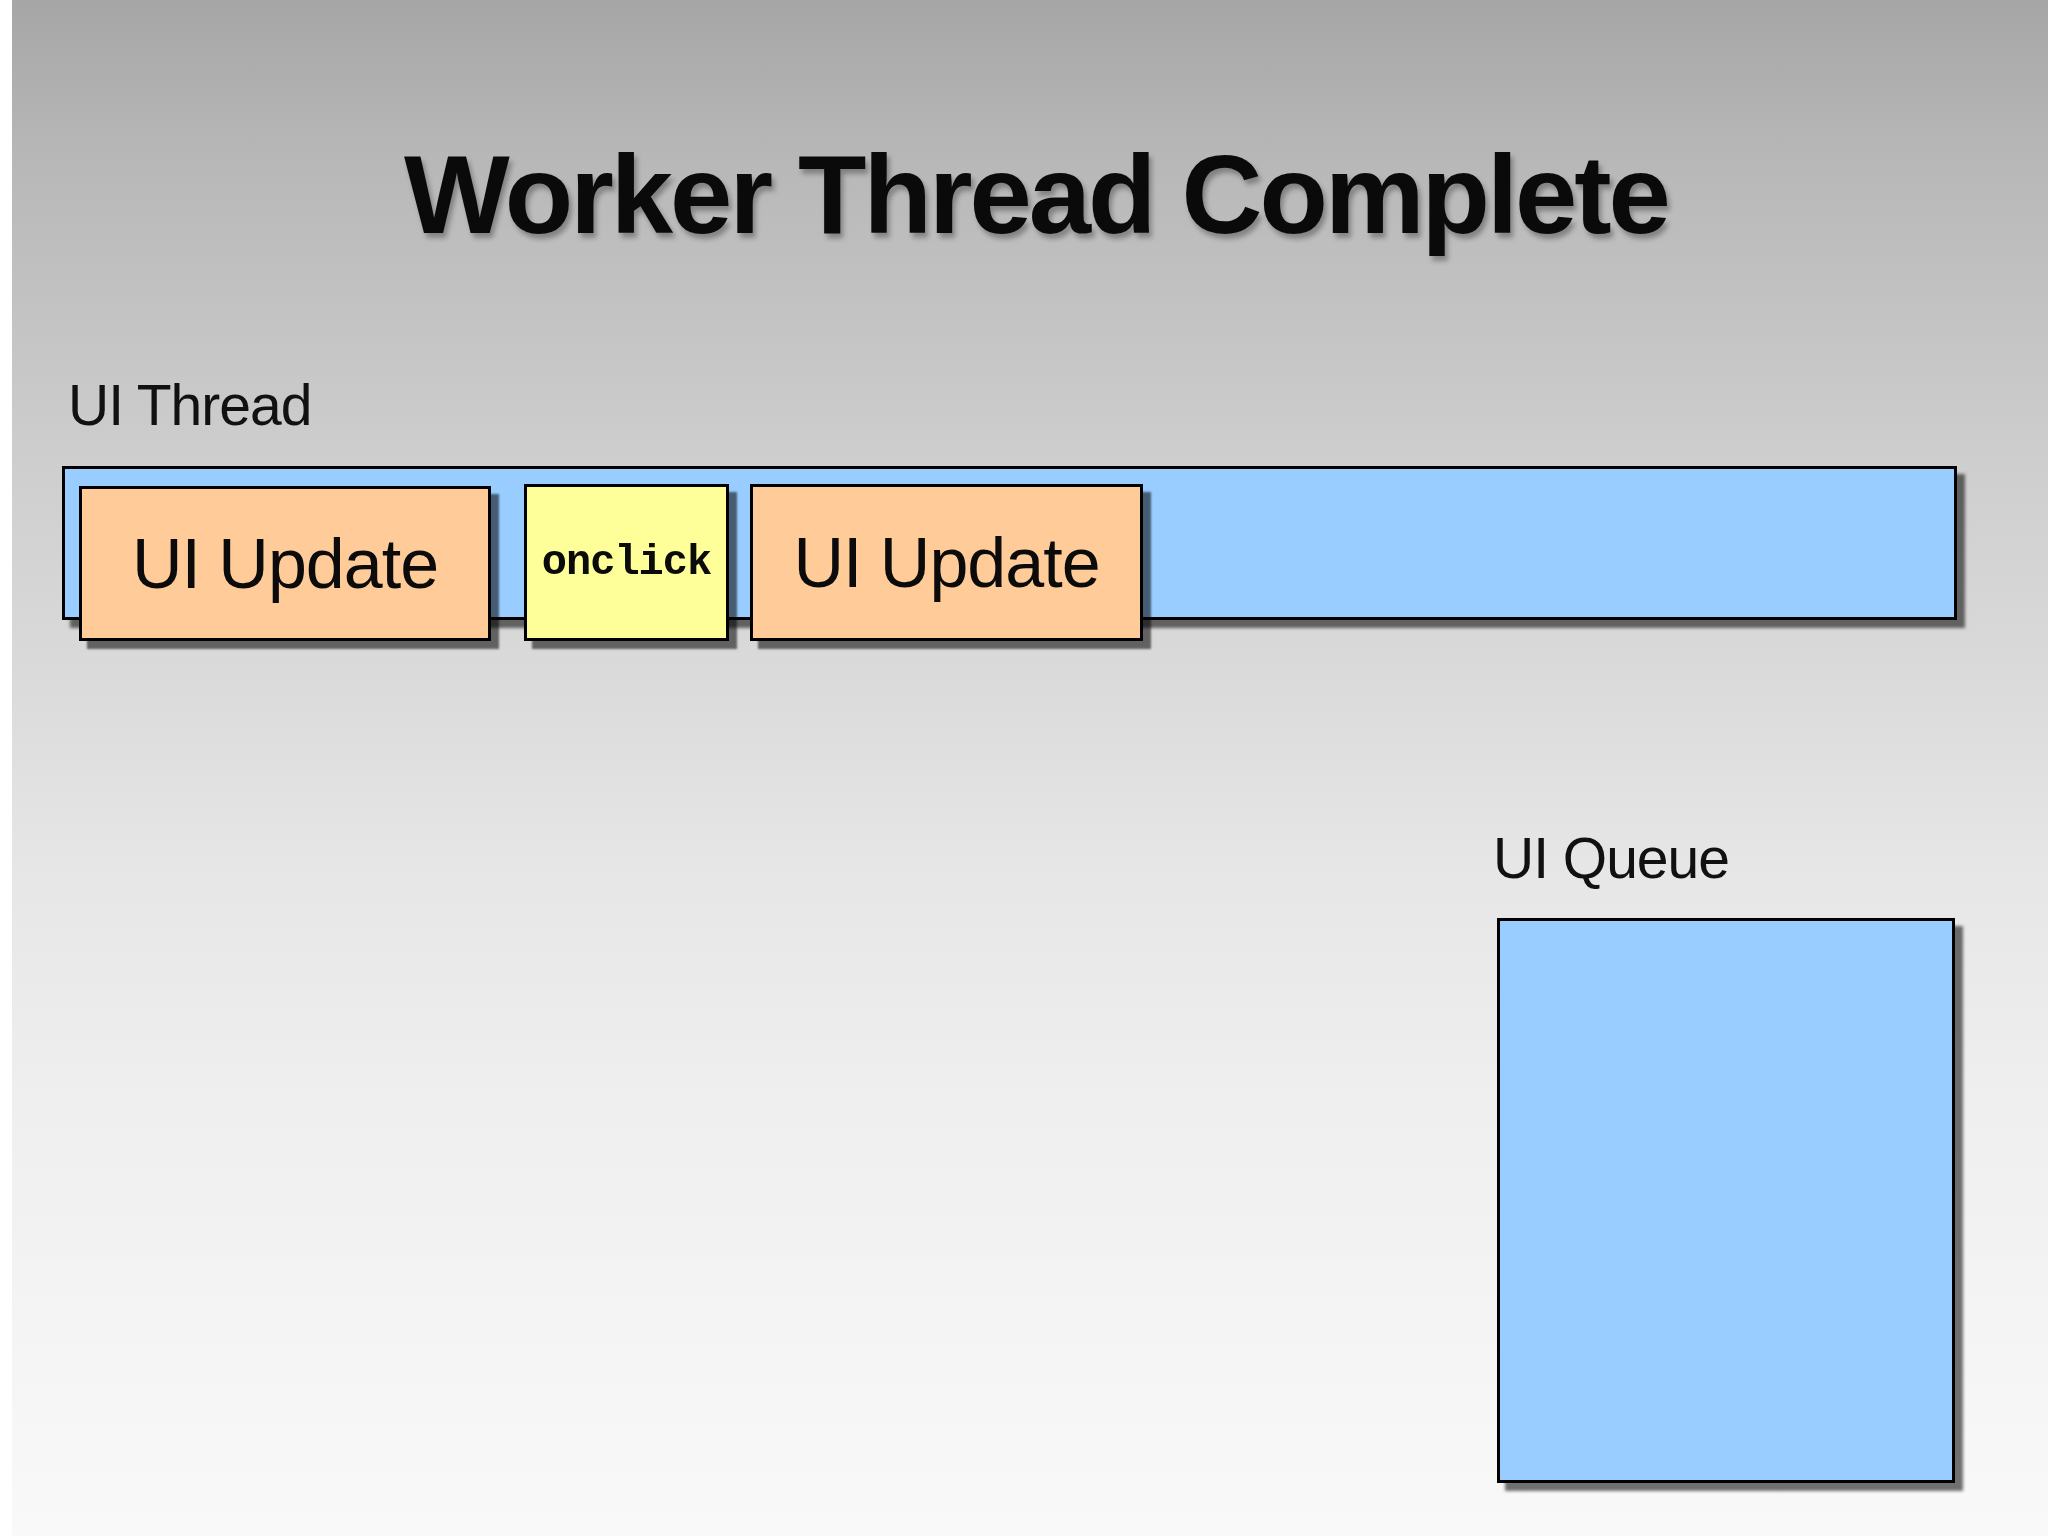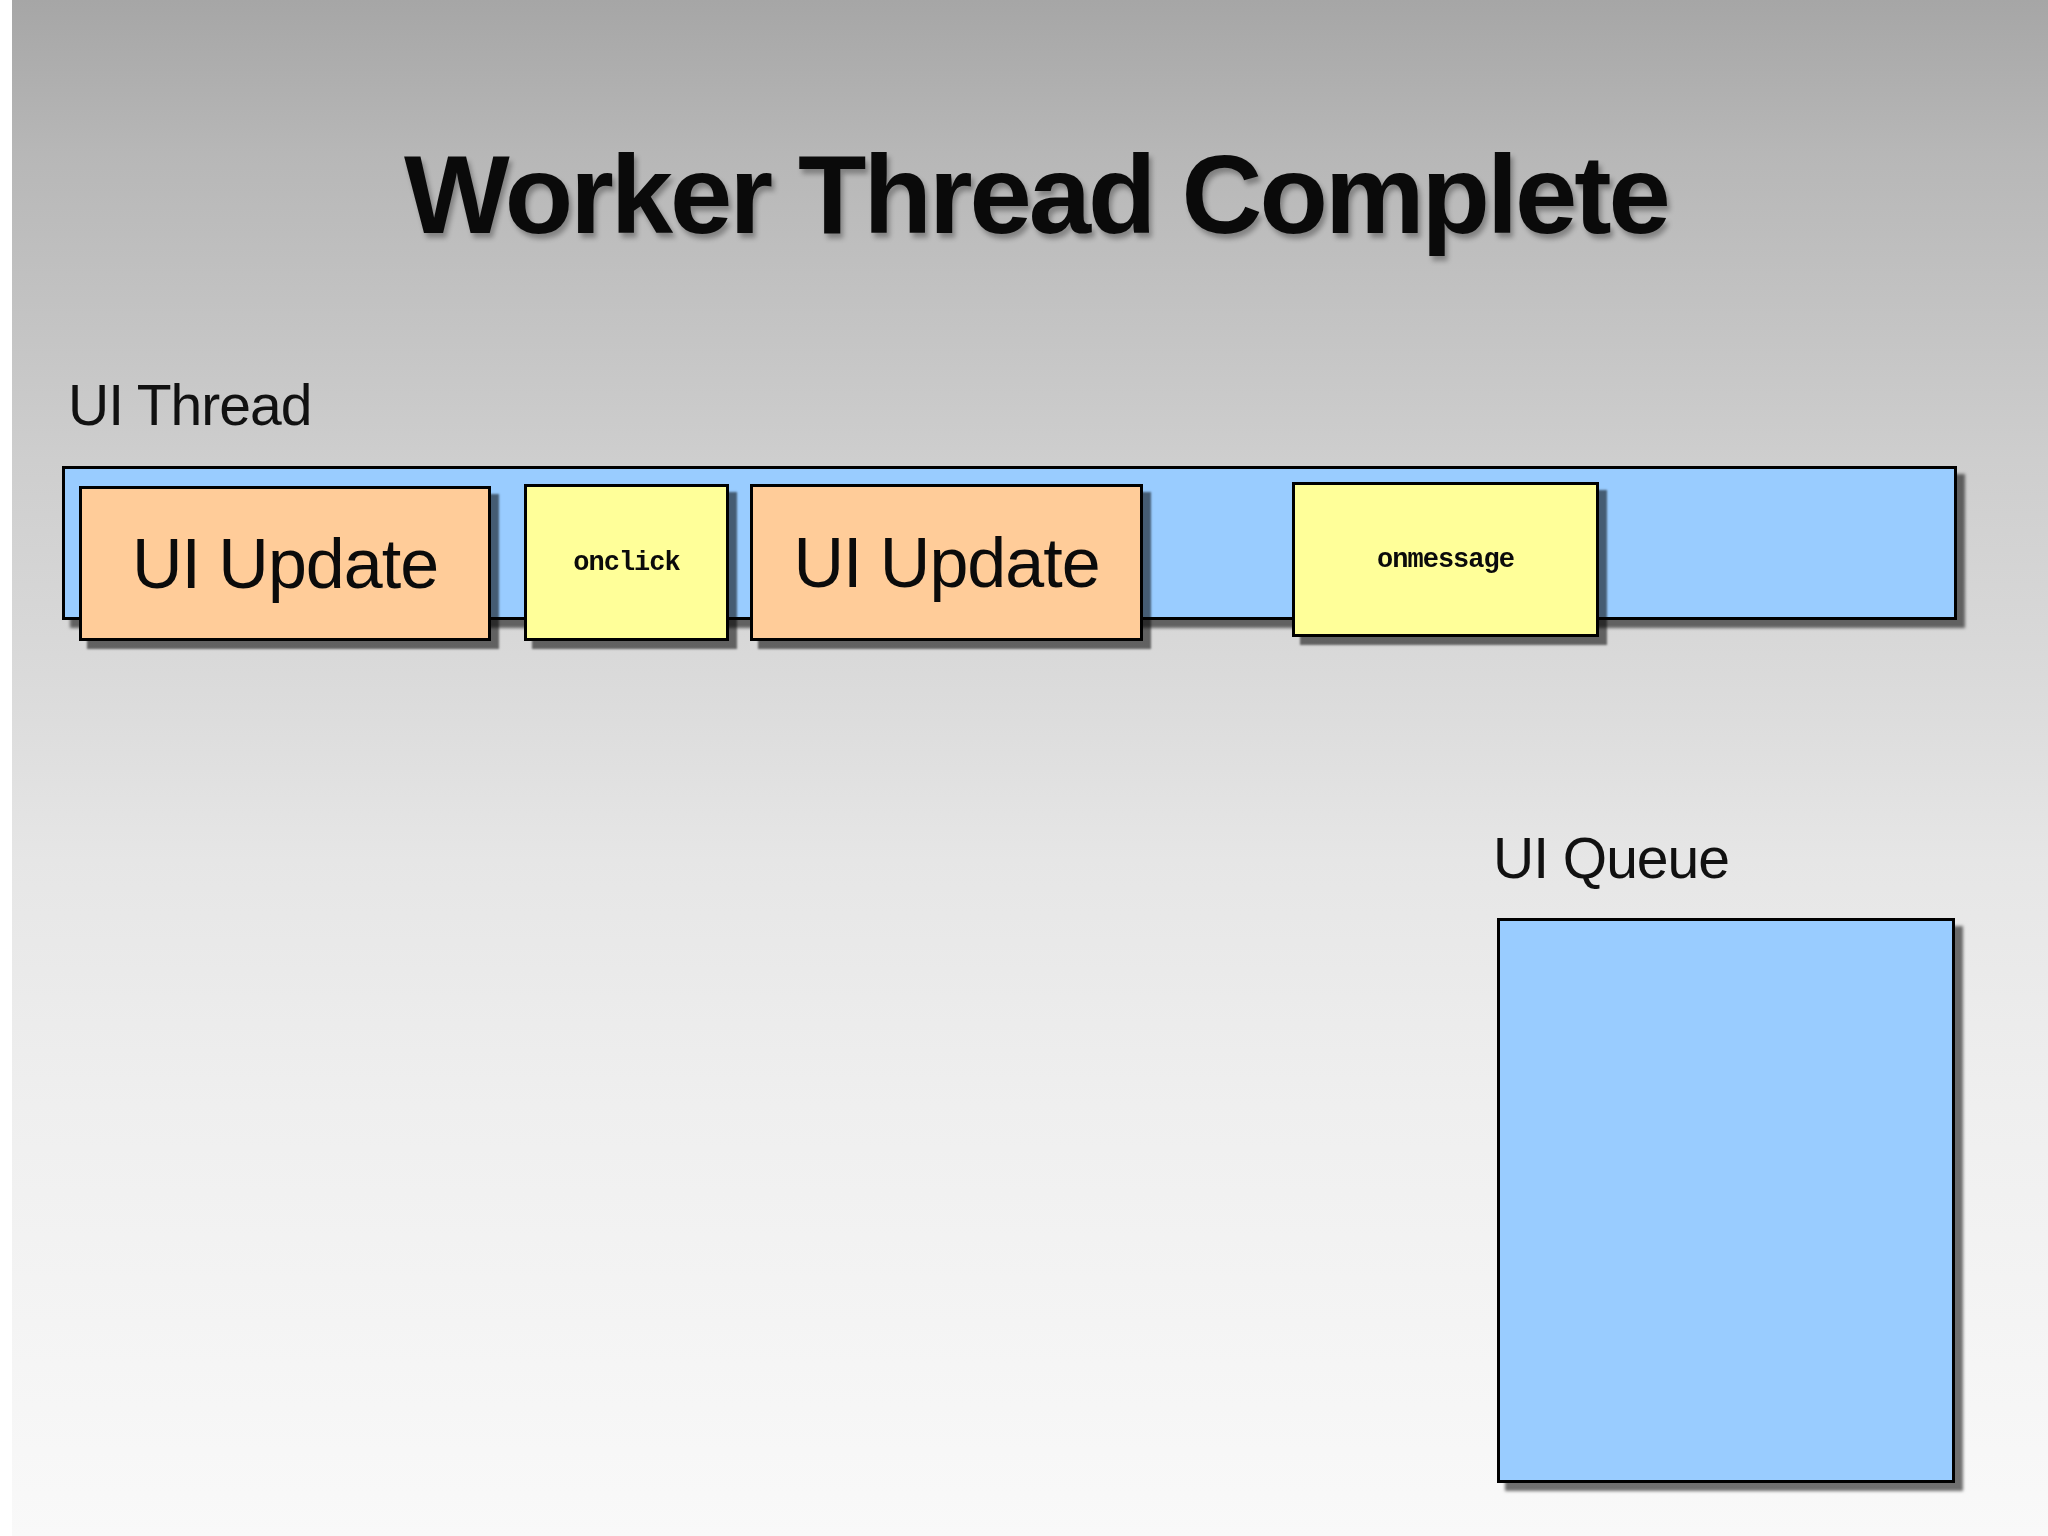--- a/index.html
+++ b/index.html
@@ -72,21 +72,21 @@
   }
   .block.task {
     background: var(--task-fill, #FFCC99);
     font-size: 70px;
     letter-spacing: -1px;
   }
   .block.handler {
     background: var(--handler-fill, #FFFF99);
     font-family: "Liberation Mono", monospace;
     font-weight: bold;
-    font-size: 27px;
+    font-size: 42px;
     letter-spacing: -1px;
   }
   #block-0 { left: 14px;   top: 17px; width: 412px; height: 155px; }
   #block-1 { left: 459px;  top: 15px; width: 205px; height: 157px; }
   #block-2 { left: 685px;  top: 15px; width: 393px; height: 157px; }
   #block-3 { left: 1227px; top: 13px; width: 307px; height: 155px; }
 
   .time-arrow-wrap {
     position: absolute;
     left: 40px;
@@ -134,23 +134,20 @@
   <div class="thread-bar">
     <div id="block-0" class="block task">
       <span>UI Update</span>
     </div>
     <div id="block-1" class="block handler">
       <span>onclick</span>
     </div>
     <div id="block-2" class="block task">
       <span>UI Update</span>
     </div>
-    <div id="block-3" class="block handler">
-      <span>onmessage</span>
-    </div>
   </div>
 
 
   <div id="ui-queue-label" class="section-label">UI Queue</div>
 
   <div class="queue-box"></div>
 
 </div>
 
 </body></html>

